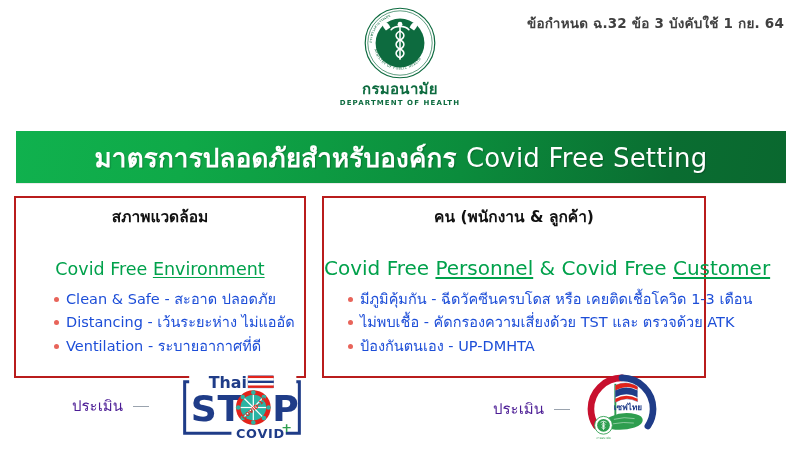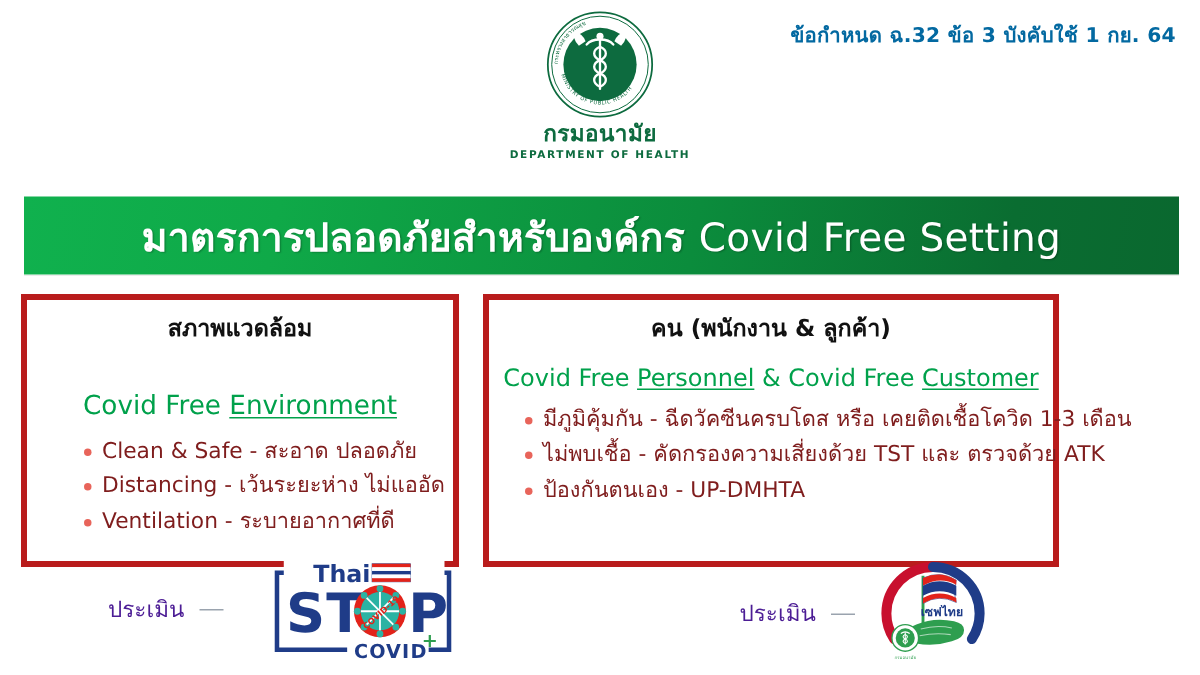--- a/index.html
+++ b/index.html
@@ -7,21 +7,21 @@
     width:800px;height:450px;
     background:#ffffff;
     font-family:"DejaVu Sans","Liberation Sans",sans-serif;
     overflow:hidden;position:relative;
   }
   .page{position:relative;width:800px;height:450px;}
 
   
   .regulation-note{
     position:absolute;top:12px;right:16px;
-    font-size:13.5px;color:#0369a1;font-weight:600;
+    font-size:13.5px;color:#404040;font-weight:600;
     letter-spacing:.2px;white-space:nowrap;
   }
   .logo-block{
     position:absolute;left:0;right:0;top:6px;
     display:flex;flex-direction:column;align-items:center;
   }
   .seal{width:74px;height:74px;display:block;}
   .org-th{
     font-size:15px;font-weight:700;color:#0d6b3f;
     margin-top:1px;letter-spacing:.3px;line-height:1.1;
@@ -41,39 +41,39 @@
   .banner-title{
     color:#fff;font-size:26px;font-weight:600;
     letter-spacing:.2px;white-space:nowrap;
     text-shadow:1px 1px 1px rgba(0,0,0,.22);
   }
   .banner-title .en{font-weight:400;}
 
   
   .panel{
     position:absolute;background:#fff;
-    border:4px solid #b91c1c;box-sizing:border-box;
+    border:2px solid #b91c1c;box-sizing:border-box;
   }
   #panel-environment{left:14px;top:196px;width:292px;height:182px;}
   #panel-people{left:322px;top:196px;width:384px;height:182px;}
 
   .panel-heading{
     text-align:center;font-size:15.5px;font-weight:700;color:#111;
     margin-top:10px;line-height:1.2;
   }
   .panel-subtitle{
     text-align:center;color:#00a14b;font-size:17.5px;font-weight:500;
     margin-top:32px;white-space:nowrap;line-height:1.2;
   }
-  #panel-people .panel-subtitle{font-size:16px;margin-top:13px;}
+  #panel-people .panel-subtitle{font-size:20px;margin-top:29px;}
   .panel-subtitle u{text-decoration:underline;text-underline-offset:2px;}
 
   .bullet-list{list-style:none;margin:8px 0 0 0;padding:0;}
   .bullet-item{
-    position:relative;color:#7f1d1d;font-size:14.5px;
+    position:relative;color:#1d4ed8;font-size:14.5px;
     line-height:1.62;padding-left:14px;white-space:nowrap;
   }
   .bullet-item::before{
     content:"";position:absolute;left:2px;top:9px;
     width:5px;height:5px;border-radius:50%;background:#e8645a;
   }
   #panel-environment .bullet-list{margin-left:36px;}
   #panel-people .bullet-list{margin-left:22px;}
 
   

